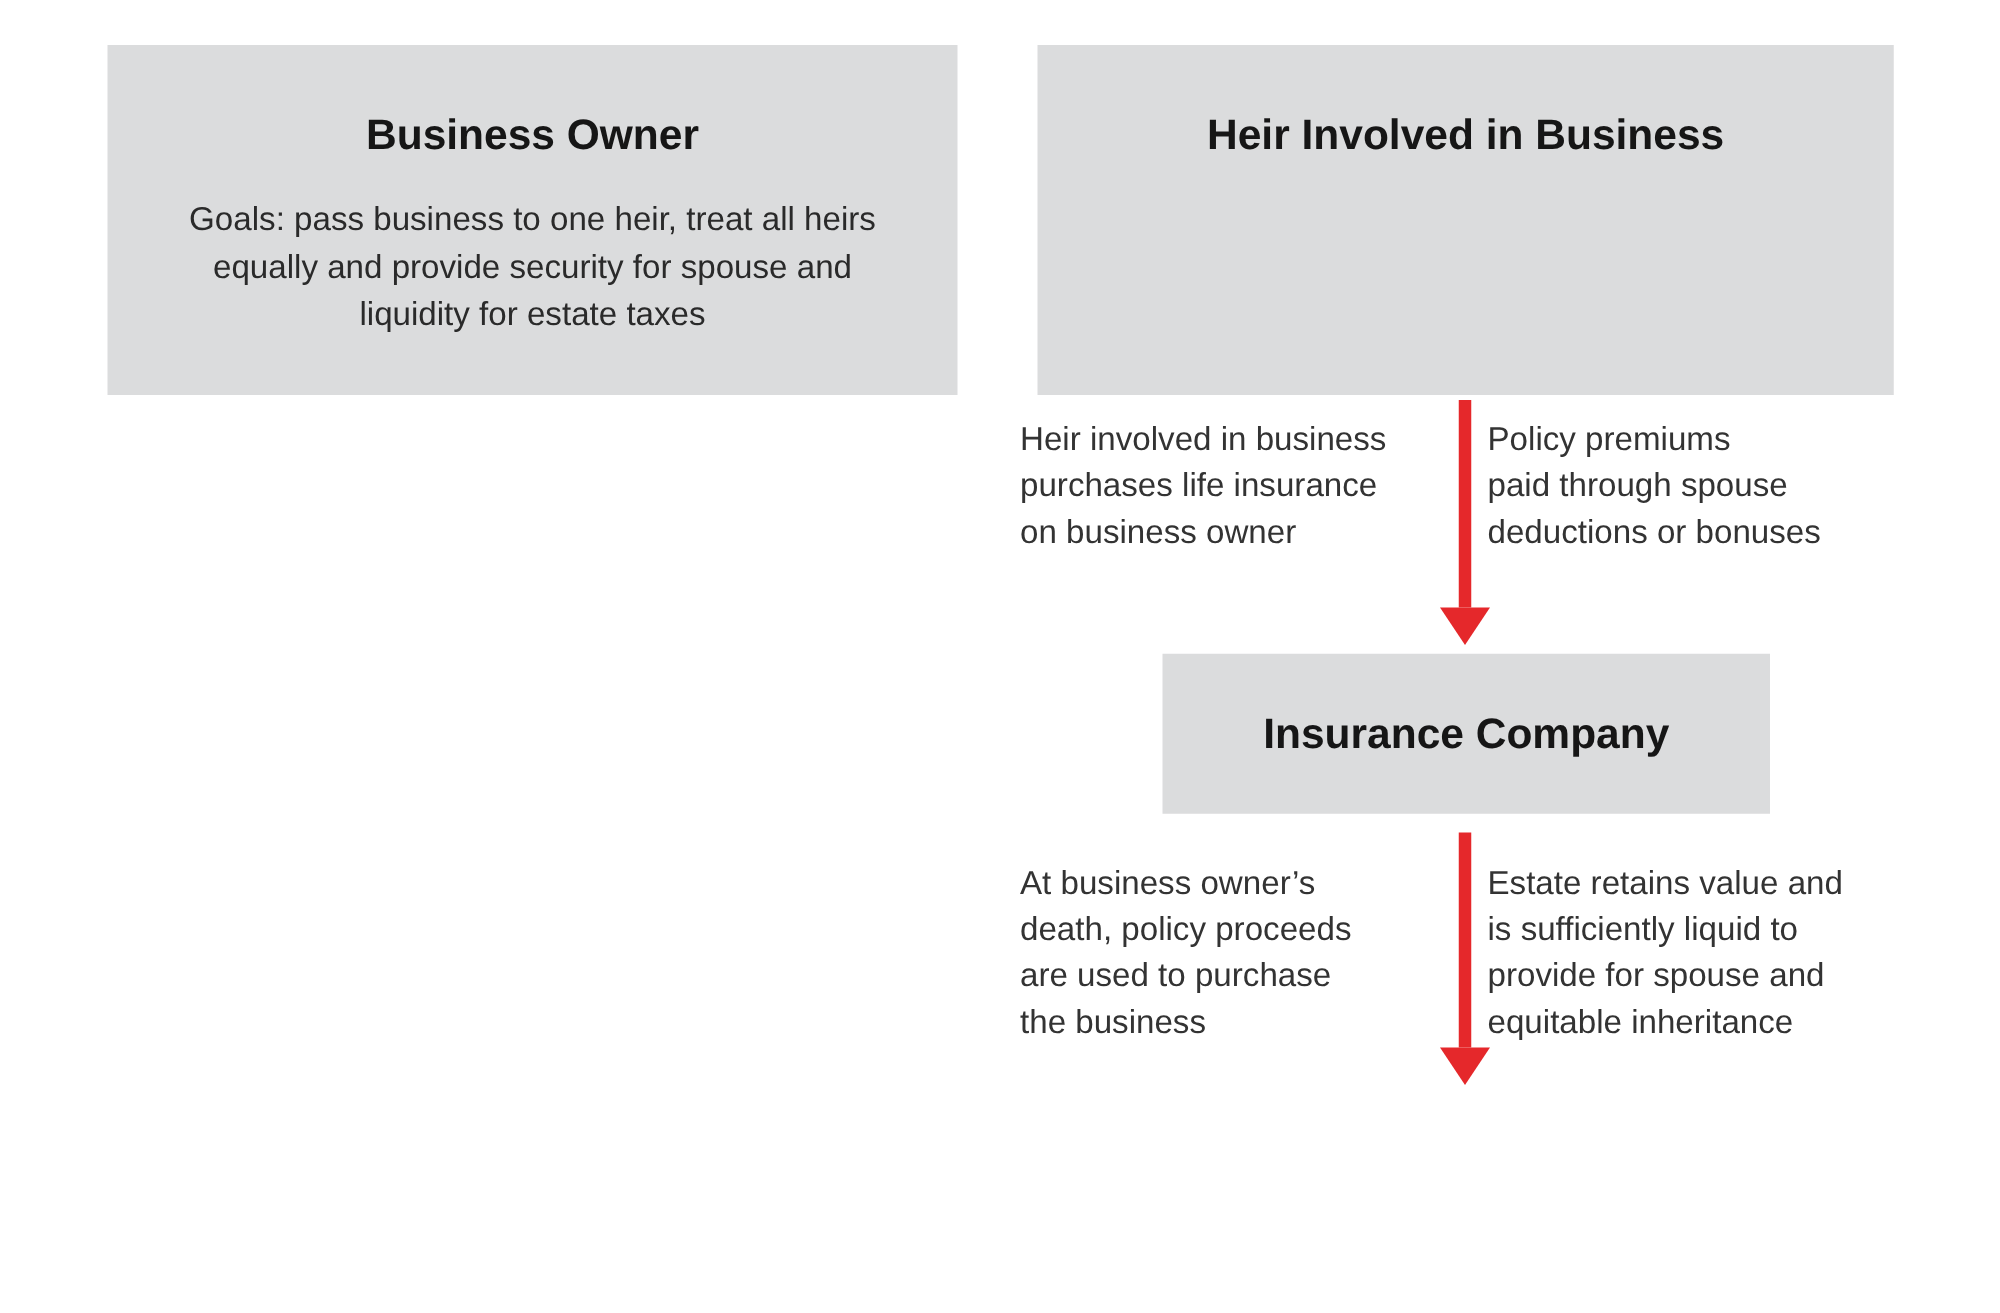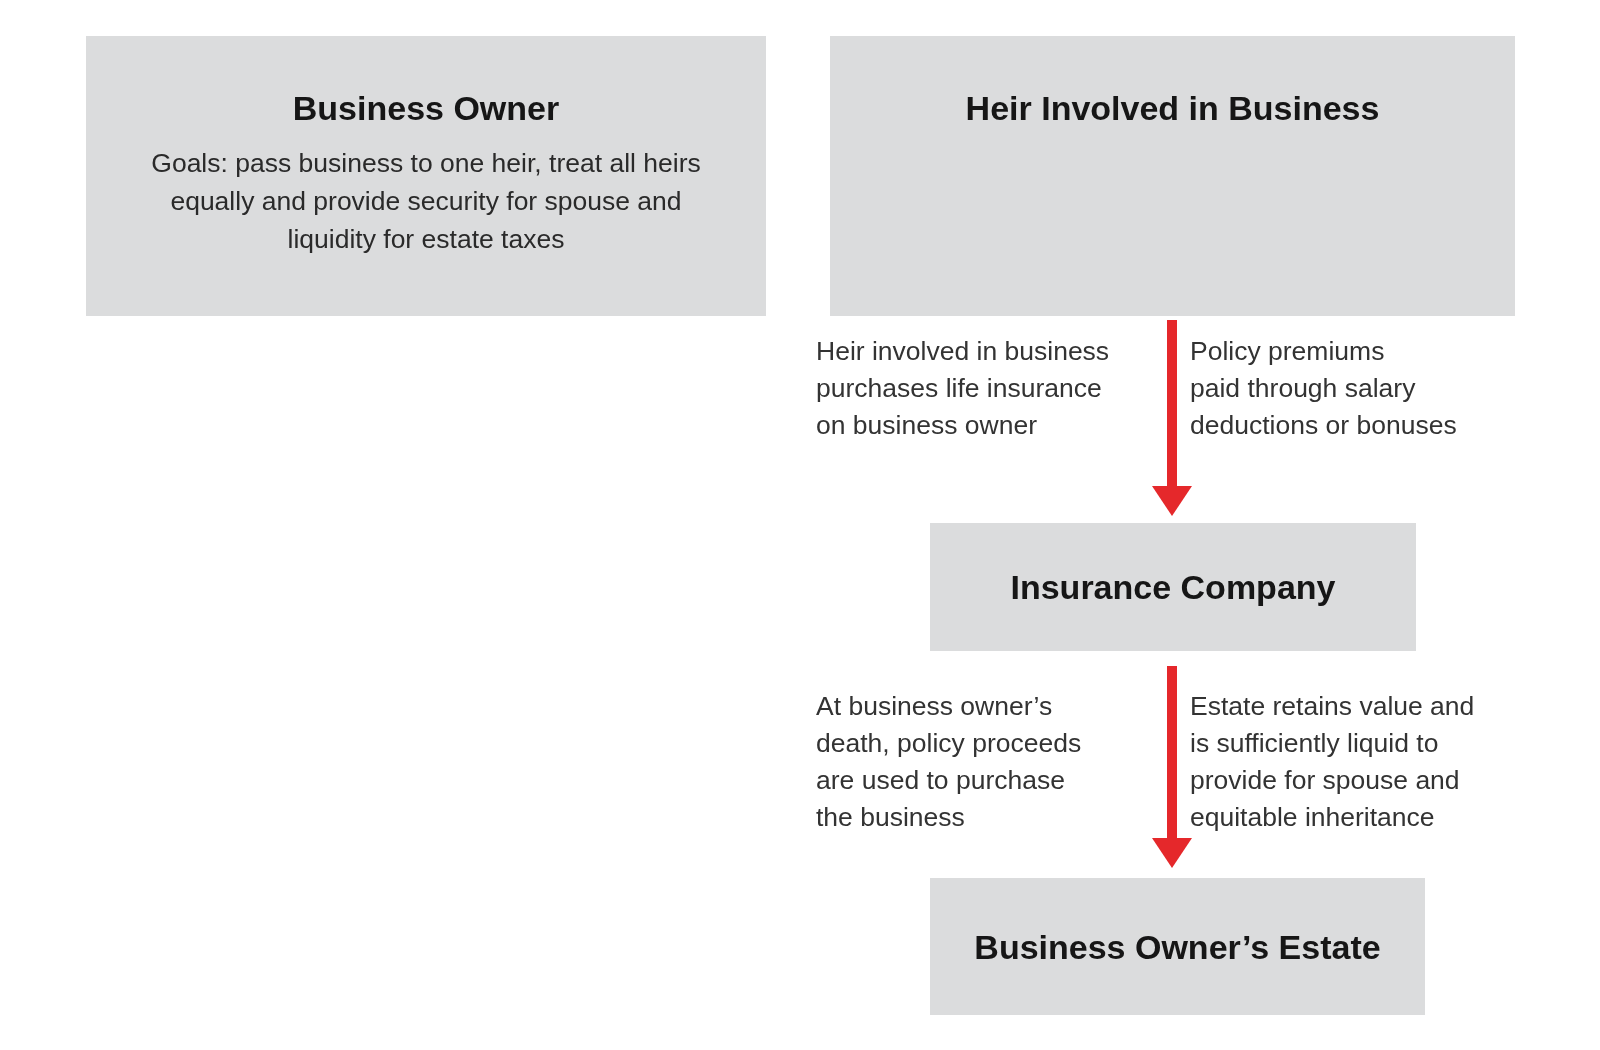--- a/index.html
+++ b/index.html
@@ -29,21 +29,21 @@
     font-weight: 700;
     color: #161616;
     line-height: 40px;
     white-space: pre-line;
   }
   .box-body {
     font-size: 26.5px;
     line-height: 38px;
     color: #2a2a2a;
     white-space: pre-line;
-    margin-top: 16px;
+    margin-top: 28px;
   }
   .box-owner    { left: 86px;  top: 36px;  width: 680px; height: 280px; padding-top: 52px; box-sizing: border-box; }
   .box-heir     { left: 830px; top: 36px;  width: 685px; height: 280px; padding-top: 52px; box-sizing: border-box; }
   .box-insurance { left: 930px; top: 523px; width: 486px; height: 128px; justify-content: center; }
   .box-estate    { left: 930px; top: 878px; width: 495px; height: 137px; justify-content: center; }
 
   .arrow-line {
     position: absolute;
     width: 10px;
     background: var(--arrow-red, #e5282b);
@@ -90,36 +90,33 @@
     <div class="box-title">Heir Involved in Business</div>
   </div>
 
   <div class="arrow-line arrow1-line"></div>
   <div class="arrow-head arrow1-head"></div>
 
   <div class="note note-premium-left">Heir involved in business
 purchases life insurance
 on business owner</div>
   <div class="note note-premium-right">Policy premiums
-paid through salary
+paid through spouse
 deductions or bonuses</div>
 
   <div class="box box-insurance">
     <div class="box-title">Insurance Company</div>
   </div>
 
   <div class="arrow-line arrow2-line"></div>
   <div class="arrow-head arrow2-head"></div>
 
   <div class="note note-proceeds-left">At business owner’s
 death, policy proceeds
 are used to purchase
 the business</div>
   <div class="note note-proceeds-right">Estate retains value and
 is sufficiently liquid to
 provide for spouse and
 equitable inheritance</div>
 
-  <div class="box box-estate">
-    <div class="box-title">Business Owner’s Estate</div>
-  </div>
 
 </div>
 
 </body></html>

